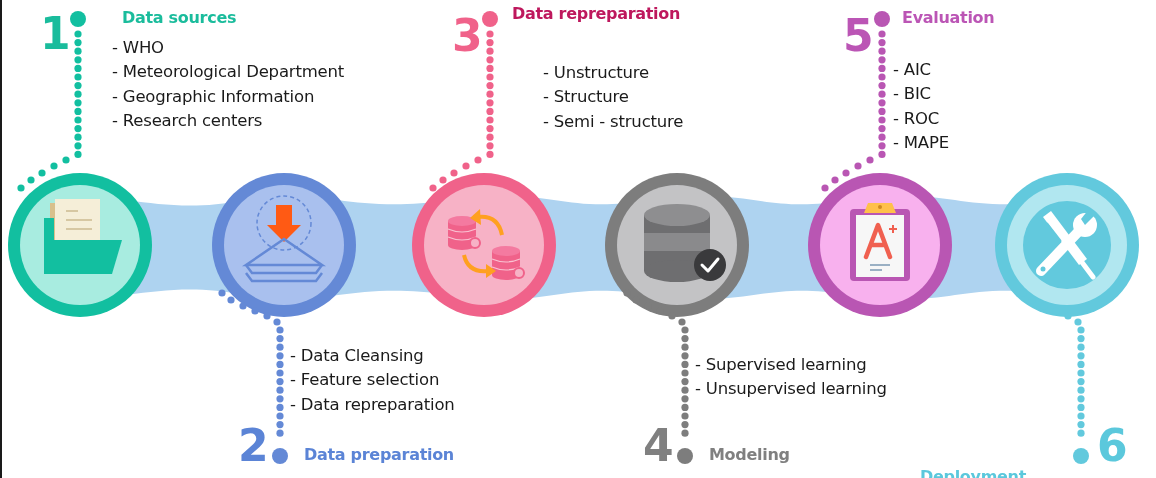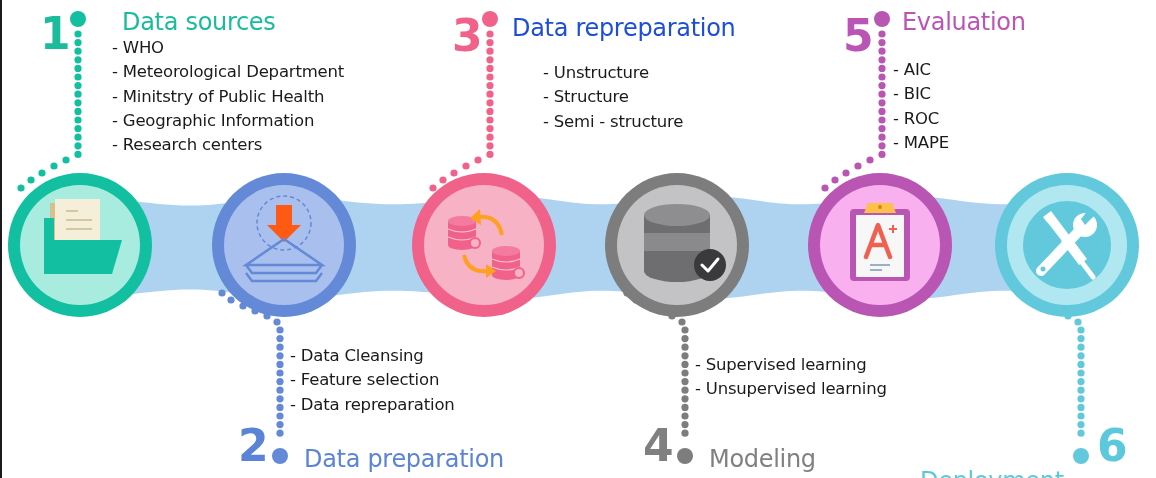--- a/index.html
+++ b/index.html
@@ -1,21 +1,21 @@
 <!DOCTYPE html>
 <html><head>
 <meta charset="utf-8">
 <style>
   html, body { margin:0; padding:0; background:#ffffff; }
   body { width:1156px; height:478px; position:relative; overflow:hidden;
          font-family:"DejaVu Sans", sans-serif; }
   .frame { position:absolute; left:0; top:0; width:2px; height:478px; background:#1a1a1a; }
   #ribbon { position:absolute; left:0; top:0; width:1156px; height:478px; }
   .step-num { position:absolute; font-family:"DejaVu Sans", sans-serif; font-weight:bold; font-size:44px; line-height:1; }
-  .step-title { position:absolute; font-family:"DejaVu Sans", sans-serif; font-weight:normal; font-size:24px; line-height:1; white-space:nowrap; letter-spacing:-0.3px; }
+  .step-title { position:absolute; font-family:"DejaVu Sans", sans-serif; font-weight:bold; font-size:16px; line-height:1; white-space:nowrap; letter-spacing:-0.3px; }
   .step-list { position:absolute; margin:0; padding:0; list-style:none; font-family:"DejaVu Sans", sans-serif;
                font-size:16.5px; line-height:24.3px; color:#1a1a1a; white-space:nowrap; letter-spacing:-0.2px; }
   .step-list li { margin:0; }
 </style>
 </head>
 <body>
 
 <div class="frame"></div>
 
 <svg id="ribbon" viewBox="0 0 1156 478">
@@ -250,35 +250,34 @@
         <circle cx="-24" cy="24" r="2.5" fill="#62c9dd"></circle>
       </g>
     </g>
 </svg>
 
 <div class="step-num" style="left: 40px; top: 12px; color: rgb(26, 188, 156);">1</div>
 <div class="step-title" style="left: 122px; top: 10px; color: rgb(26, 188, 156);">Data sources</div>
 <ul class="step-list" style="left:112px;top:36px;">
   <li>- WHO</li>
   <li>- Meteorological Department</li>
-  <li>- Minitstry of Public Health</li>
   <li>- Geographic Information</li>
   <li>- Research centers</li>
 </ul>
 
 <div class="step-num" style="left: 238px; top: 424px; color: rgb(91, 132, 214);">2</div>
 <div class="step-title" style="left: 304px; top: 447px; color: rgb(91, 132, 214);">Data preparation</div>
 <ul class="step-list" style="left:290px;top:344px;">
   <li>- Data Cleansing</li>
   <li>- Feature selection</li>
   <li>- Data repreparation</li>
 </ul>
 
 <div class="step-num" style="left: 452px; top: 14px; color: rgb(240, 98, 138);">3</div>
-<div class="step-title" style="left: 512px; top: 16px; color: #1d4ed8;">Data repreparation</div>
+<div class="step-title" style="left: 512px; top: 6px; color: #be185d;">Data repreparation</div>
 <ul class="step-list" style="left:502px;top:61px;margin-left:41px;">
   <li>- Unstructure</li>
   <li>- Structure</li>
   <li>- Semi - structure</li>
 </ul>
 
 <div class="step-num" style="left: 643px; top: 424px; color: rgb(128, 128, 128);">4</div>
 <div class="step-title" style="left: 709px; top: 447px; color: rgb(128, 128, 128);">Modeling</div>
 <ul class="step-list" style="left:695px;top:353px;">
   <li>- Supervised learning</li>

